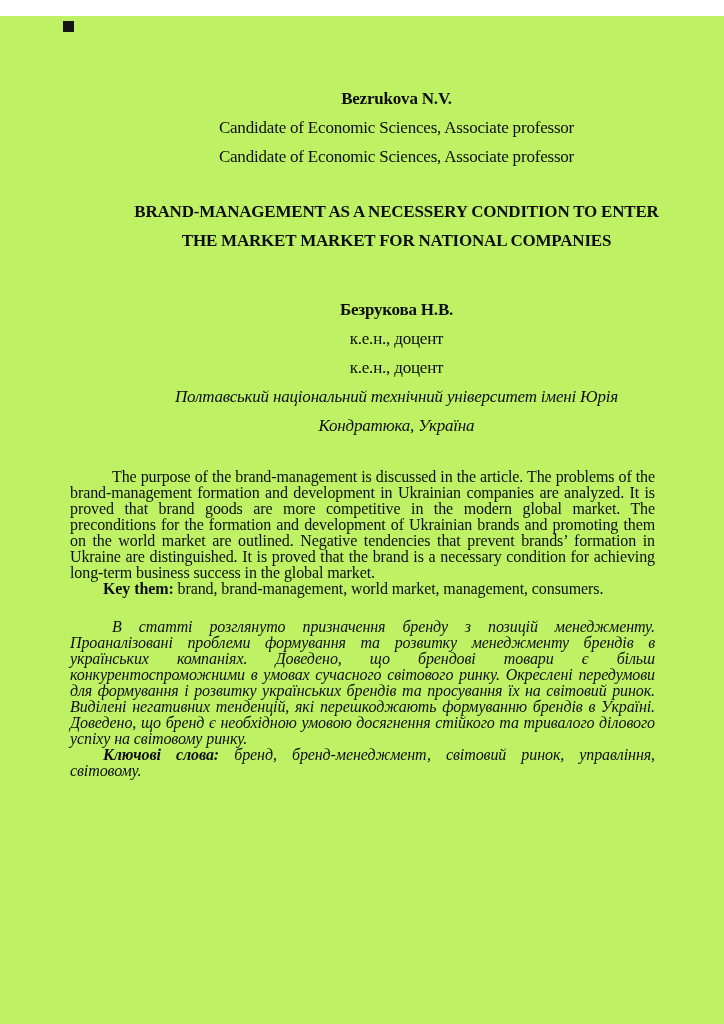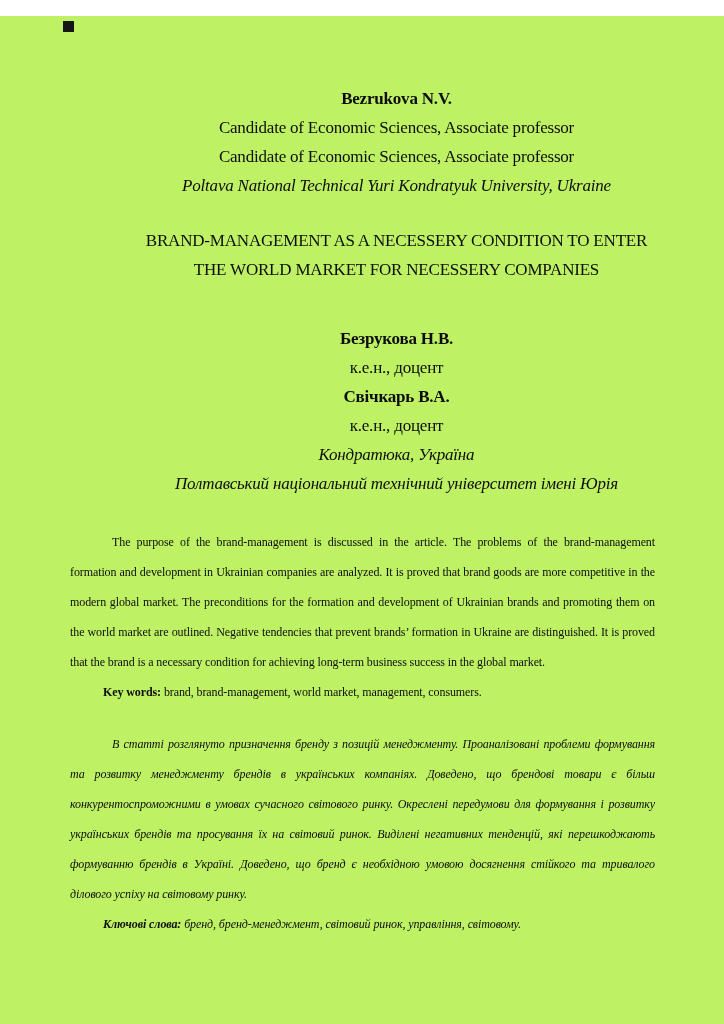--- a/index.html
+++ b/index.html
@@ -36,71 +36,69 @@
     text-align: center;
   }
   .head-line {
     font-size: 17px;
     line-height: 29px;
     letter-spacing: -0.2px;
   }
   .b { font-weight: bold; }
   .i { font-style: italic; }
   .authors-en { margin-top: 68px; }
-  .title-en   { margin-top: 26px; font-weight: normal; }
+  .title-en   { margin-top: 26px; font-weight: bold; }
   .authors-uk { margin-top: 40px; }
   .title-uk   { margin-top: 21px; font-weight: bold; }
   
   .abs-col {
     margin-left: 70px;
     width: 585px;
     text-align: justify;
-    font-size: 12px;
-    line-height: 30px;
+    font-size: 16px;
+    line-height: 16px;
     letter-spacing: -0.1px;
   }
   .abs-en { margin-top: 29px; }
   .abs-uk { margin-top: 22px; font-style: italic; }
   .abs-text { text-indent: 42px; }
   .kw-line { text-indent: 33px; text-align: justify; }
 </style>
 </head>
 <body>
 
 <div class="page">
 
   <div class="artifact"></div>
 
   <div class="head-col authors-en">
     <div class="head-line b">Bezrukova N.V.</div>
     <div class="head-line">Candidate of Economic Sciences, Associate professor</div>
     <div class="head-line">Candidate of Economic Sciences, Associate professor</div>
-    <div class="head-line i">Poltava National Technical Yuri Kondratyuk University, Ukraine</div>
   </div>
 
   <div class="head-col title-en">
     <div class="head-line">BRAND-MANAGEMENT AS A NECESSERY CONDITION TO ENTER</div>
-    <div class="head-line">THE WORLD MARKET FOR NECESSERY COMPANIES</div>
+    <div class="head-line">THE MARKET MARKET FOR NATIONAL COMPANIES</div>
   </div>
 
   <div class="head-col authors-uk">
     <div class="head-line b">Безрукова Н.В.</div>
     <div class="head-line">к.е.н., доцент</div>
-    <div class="head-line b">Свічкарь В.А.</div>
     <div class="head-line">к.е.н., доцент</div>
+    <div class="head-line i">Полтавський національний технічний університет імені Юрія</div>
     <div class="head-line i">Кондратюка, Україна</div>
-    <div class="head-line i">Полтавський національний технічний університет імені Юрія</div>
   </div>
 
   <div class="head-col title-uk">
   </div>
 
   <div class="abs-col abs-en">
     <div class="abs-text">The purpose of the brand-management is discussed in the article. The problems of the brand-management formation and development in Ukrainian companies are analyzed. It is proved that brand goods are more competitive in the modern global market. The preconditions for the formation and development of Ukrainian brands and promoting them on the world market are outlined. Negative tendencies that prevent brands’ formation in Ukraine are distinguished. It is proved that the brand is a necessary condition for achieving long-term business success in the global market.</div>
-    <div class="kw-line"><span class="b">Key words:</span><span> brand, brand-management, world market, management, consumers.</span></div>
+    <div class="kw-line"><span class="b">Key them:</span><span> brand, brand-management, world market, management, consumers.</span></div>
   </div>
 
   <div class="abs-col abs-uk">
     <div class="abs-text">В статті розглянуто призначення бренду з позицій менеджменту. Проаналізовані проблеми формування та розвитку менеджменту брендів в українських компаніях. Доведено, що брендові товари є більш конкурентоспроможними в умовах сучасного світового ринку. Окреслені передумови для формування і розвитку українських брендів та просування їх на світовий ринок. Виділені негативних тенденцій, які перешкоджають формуванню брендів в Україні. Доведено, що бренд є необхідною умовою досягнення стійкого та тривалого ділового успіху на світовому ринку.</div>
     <div class="kw-line"><span class="b">Ключові слова:</span><span> бренд, бренд-менеджмент, світовий ринок, управління, світовому.</span></div>
   </div>
 
 </div>
 
 </body></html>

